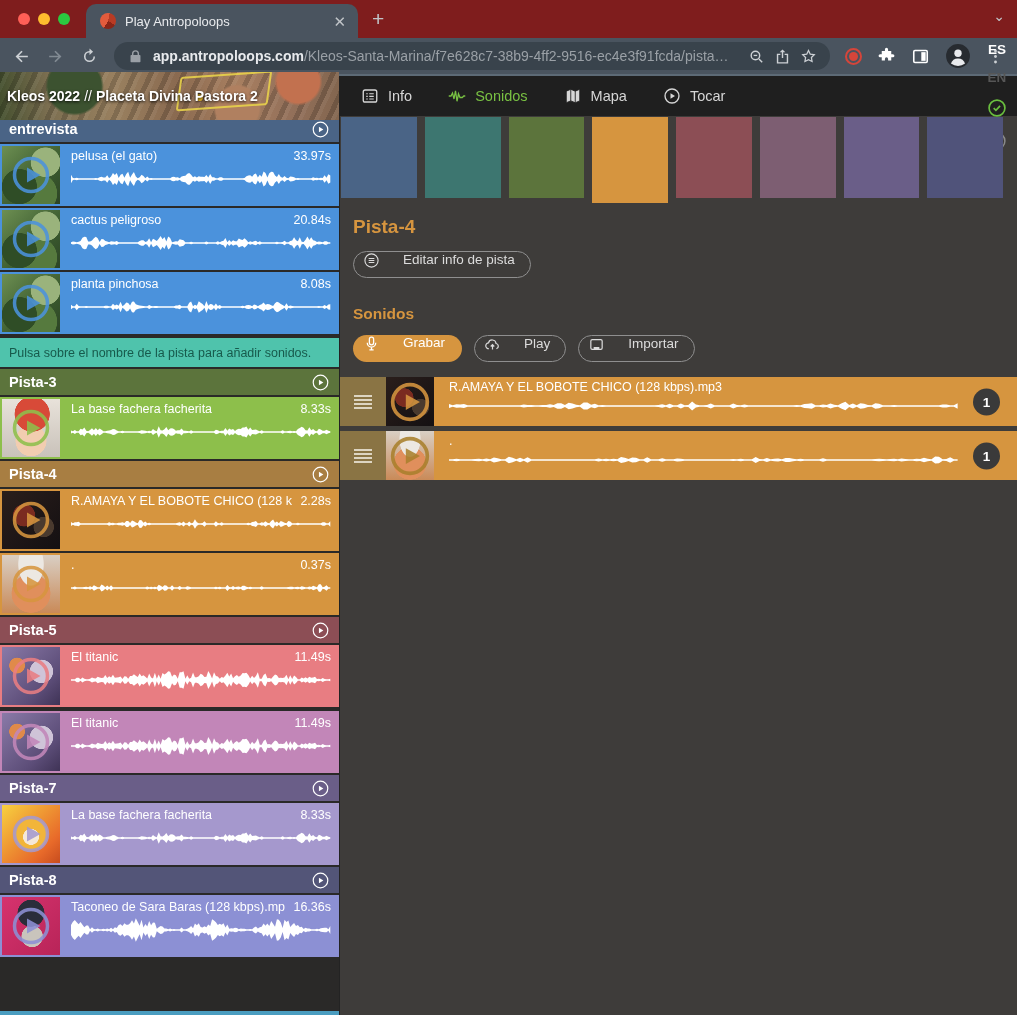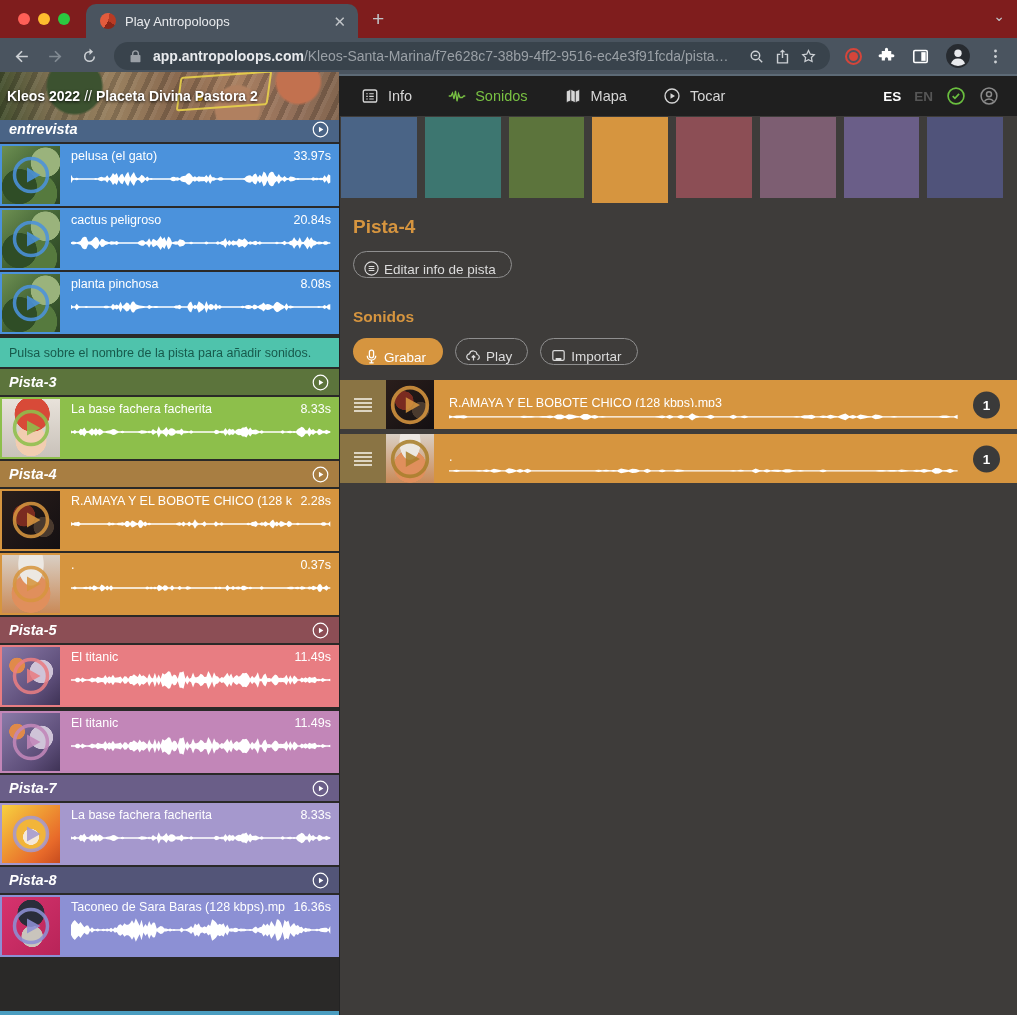--- a/index.html
+++ b/index.html
@@ -45,65 +45,65 @@
   .banner-path{position:absolute;left:178px;top:2px;width:88px;height:30px;border:2px solid #e8d24a;
     transform:rotate(-4deg) skewX(-12deg);border-radius:3px;opacity:.9;}
   .banner-pin{position:absolute;left:196px;top:22px;width:7px;height:7px;border-radius:50%;background:#f2c230;box-shadow:0 0 2px #000;}
   .banner-title{position:absolute;left:7px;top:50%;transform:translateY(-50%);color:#fff;font-size:14px;
     font-weight:700;white-space:nowrap;text-shadow:0 1px 3px rgba(0,0,0,.9);}
   .banner-title .sep{font-weight:400;padding:0 4px;}
   .appnav{display:flex;align-items:center;gap:36px;margin-left:22px;}
   .nav-item{display:flex;align-items:center;gap:9px;color:#d6d6d6;font-size:14.5px;}
   .nav-item svg{width:18px;height:18px;display:block;}
   .nav-item.active{color:#79c143;}
-  .hdr-right{margin-left:auto;display:flex;align-items:center;gap:13px;padding-right:18px;}
+  .hdr-right{margin-left:auto;display:flex;align-items:center;gap:13px;padding-right:10px;flex-direction:column;}
   .lang{font-size:13.5px;font-weight:700;}
   .lang-es{color:#fff;}.lang-en{color:#565656;}
   .hicon{width:20px;height:20px;display:block;}
 
   
   .content{flex:1;display:flex;min-height:0;}
   .sidebar{width:339px;flex-shrink:0;background:#2a2928;display:flex;flex-direction:column;overflow:hidden;}
   .main{flex:1;min-width:0;border-left:1px solid #232323;display:flex;flex-direction:column;overflow:hidden;}
 
   
   .sec{margin-bottom:2px;}
-  .sec-header{height:26px;display:flex;align-items:center;padding:0 9px;color:#fff;font-weight:700;font-size:14.5px;font-style:italic;}
+  .sec-header{height:26px;display:flex;align-items:center;padding:0 9px;color:#fff;font-weight:700;font-size:14.5px;}
   .sec-header .sec-play{margin-left:auto;width:19px;height:19px;}
   .sec-empty{height:29px;margin-top:2px;display:flex;align-items:center;padding:0 9px;font-size:12.5px;color:#175a4c;}
   .sitem{height:62px;margin-top:2px;display:flex;position:relative;}
   .sthumb{width:58px;height:58px;margin:2px;position:relative;flex-shrink:0;}
   .ring{position:absolute;left:50%;top:50%;width:40px;height:40px;transform:translate(-50%,-50%);}
   .smeta{flex:1;min-width:0;padding:5px 8px 0 9px;display:flex;flex-direction:column;}
   .smeta-top{display:flex;align-items:baseline;gap:8px;}
   .sname{flex:1;min-width:0;color:#fff;font-size:12.5px;white-space:nowrap;overflow:hidden;}
   .sdur{color:#fff;font-size:12.5px;flex-shrink:0;}
   .wave{width:100%;height:26px;display:block;margin-top:3px;}
   .bottom-strip{height:4px;background:#4a9dc0;margin-top:auto;}
 
   
   .swatches{display:flex;gap:8px;padding:1px 14px 0 1px;align-items:flex-start;flex-shrink:0;}
   .swatch{flex:1;height:81px;}
   .swatch.selected{height:86px;}
   .main-title{margin:13px 0 0 13px;color:#d6953f;font-size:19px;font-weight:700;}
-  .pill{height:27px;border-radius:14px;display:inline-flex;align-items:flex-end;gap:4px;
+  .pill{height:27px;border-radius:14px;display:inline-flex;align-items:flex-start;gap:23px;
     font-size:13.5px;font-family:inherit;cursor:pointer;}
   .pill svg{width:17px;height:17px;display:block;}
   .pill.ghost{background:transparent;border:1px solid #8f8f8f;color:#dcdcdc;padding:0 15px 0 9px;}
   .pill.primary{background:#d6953f;border:none;color:#fff;padding:0 17px 0 10px;}
   .edit-row{margin:13px 0 0 13px;}
   .sounds-heading{margin:27px 0 0 13px;color:#d6953f;font-size:15.5px;font-weight:700;}
   .actions{margin:12px 0 0 13px;display:flex;gap:12px;}
   .rows{margin-top:15px;}
   .mrow{height:49px;display:flex;margin-bottom:5px;position:relative;}
   .mhandle{width:46px;background:#8a7444;display:flex;align-items:center;justify-content:center;flex-shrink:0;cursor:grab;}
   .mhandle svg{width:20px;height:16px;display:block;}
   .mthumb{width:48px;height:49px;position:relative;flex-shrink:0;}
   .mthumb .ring{width:42px;height:42px;}
-  .mbody{flex:1;min-width:0;background:#d6953f;padding:16px 58px 3px 15px;display:flex;flex-direction:column;}
+  .mbody{flex:1;min-width:0;background:#d6953f;padding:3px 58px 3px 15px;display:flex;flex-direction:column;}
   .mname{color:#fff;font-size:12.5px;white-space:nowrap;overflow:hidden;}
   .mwave{width:100%;height:22px;display:block;margin-top:1px;}
   .badge{position:absolute;right:17px;top:50%;transform:translateY(-50%);width:27px;height:27px;border-radius:50%;
     background:#3a3a3a;color:#fff;font-size:13.5px;font-weight:700;display:flex;align-items:center;justify-content:center;}
 
   
   .t-foliage{background:radial-gradient(circle at 30% 70%,#2f4d26 0 30%,transparent 31%),
     radial-gradient(circle at 75% 28%,#9ab37c 0 24%,transparent 25%),
     radial-gradient(circle at 60% 82%,#567a3e 0 34%,transparent 35%),
     linear-gradient(135deg,#6d8f52,#3c5c30 60%,#2c4424);}

